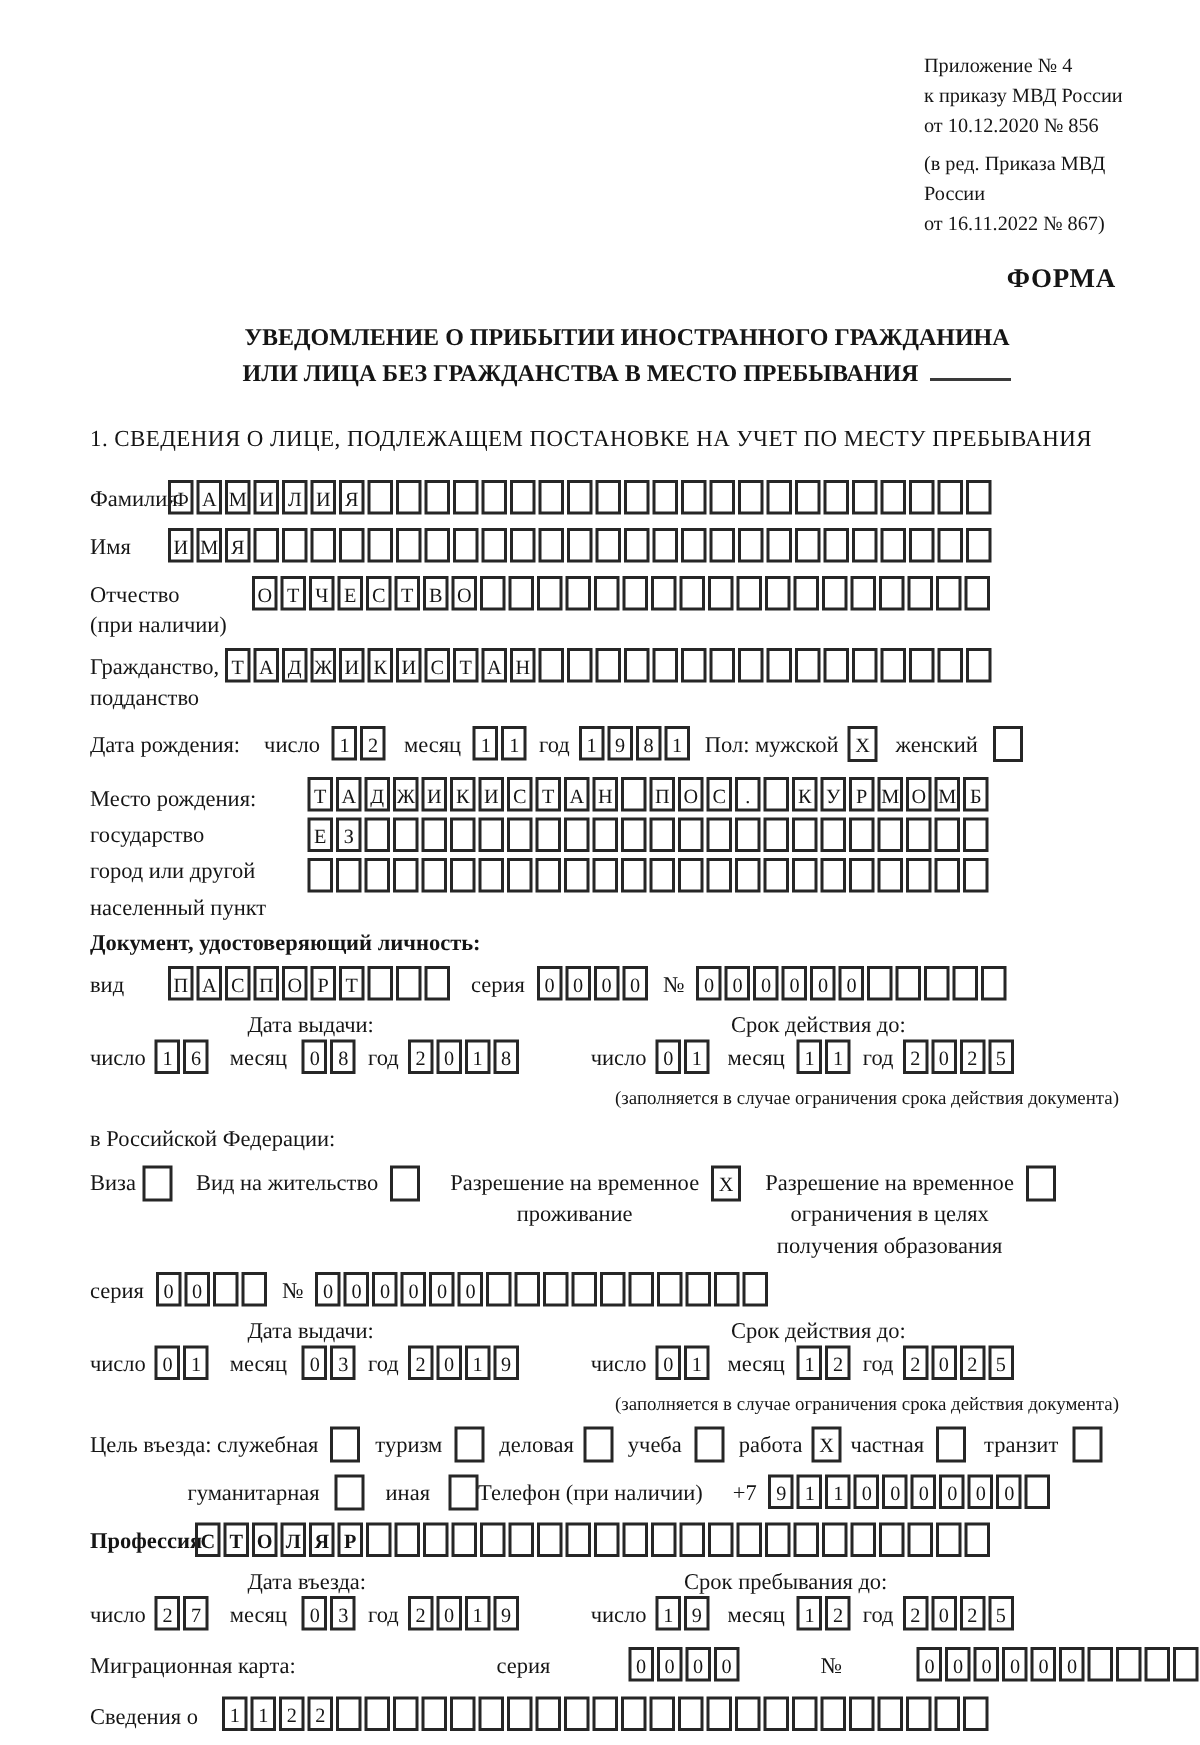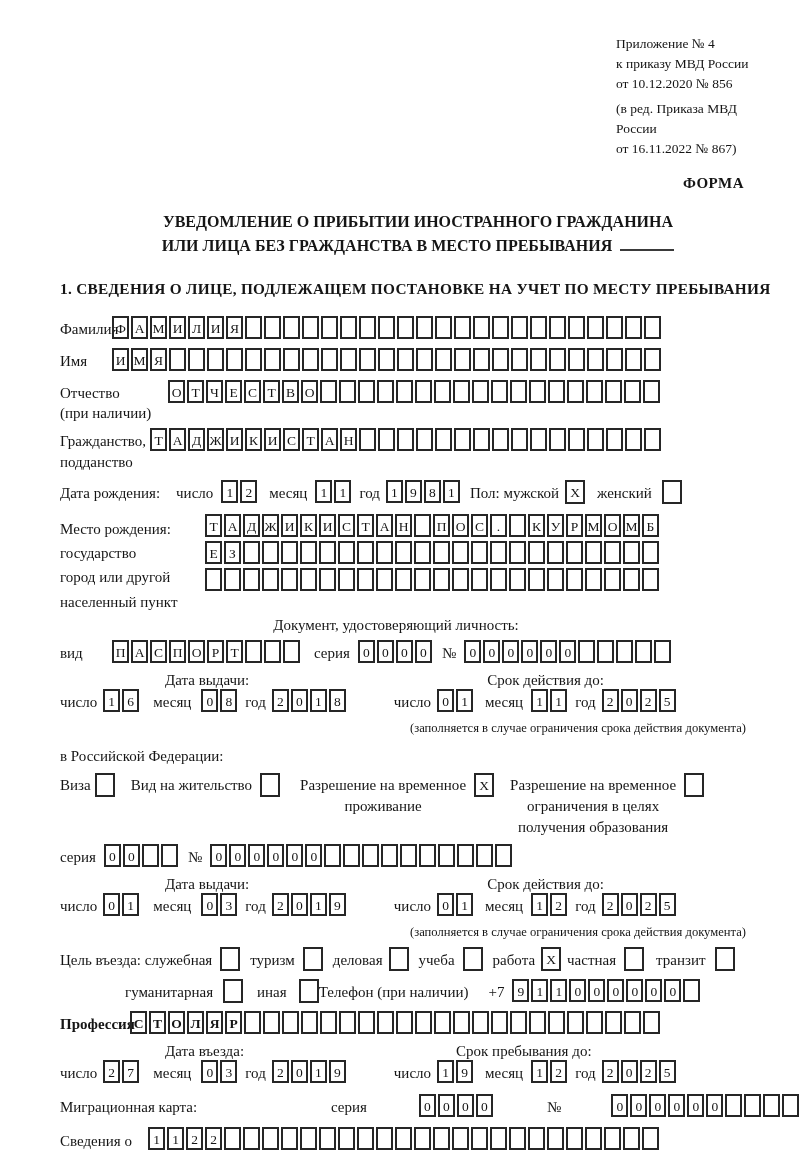--- a/index.html
+++ b/index.html
@@ -3,46 +3,46 @@
 <meta charset="utf-8">
 <style>
   * { margin:0; padding:0; box-sizing:border-box; }
   html,body { background:#fff; }
   body { width:800px; height:1163px; font-family:"Liberation Serif", serif; color:#151515; overflow:hidden; }
   .page { width:800px; height:1163px; padding:34px 24px 0 60px; }
 
   
   .appendix { margin-left:556px; font-size:13.5px; line-height:1.48; }
   .appendix .grp2 { margin-top:5px; }
-  .forma { text-align:right; padding-right:32px; margin-top:16px; font-weight:bold; font-size:15px; letter-spacing:.5px; }
+  .forma { text-align:right; padding-right:32px; margin-top:16px; font-weight:bold; font-size:18px; letter-spacing:.5px; }
 
   
   .title { margin-top:18px; text-align:center; font-weight:bold; font-size:16px; line-height:1.5; }
   .blank-line { display:inline-block; width:54px; border-bottom:2px solid #3a3a3a; margin-left:8px; }
 
-  .sec-head { margin-top:22px; font-weight:bold; font-size:15.3px; letter-spacing:.3px; white-space:nowrap; }
+  .sec-head { margin-top:22px; font-weight:normal; font-size:15.3px; letter-spacing:.3px; white-space:nowrap; }
 
   
   .rows { margin-top:18px; }
   .row { display:flex; align-items:flex-start; margin-bottom:5px; font-size:15px; }
   .lbl { flex:none; line-height:27px; }
   .lbl2 { line-height:1.35; padding-top:3px; }
   .cells { display:flex; gap:2px; flex:none; }
   .cell { flex:none; width:17px; height:23px; border:2px solid #262626; font-size:13.5px; line-height:22px; text-align:center; font-family:"Liberation Serif",serif; }
   .box .cell { width:20px; height:24px; }
 
   .w52 { width:52px; } .w70 { width:70px; } .w90 { width:90px; } .w108 { width:108px; }
   .w145 { width:145px; } .w88 { width:88px; } .w155 { width:155px; }
 
   .dw { line-height:27px; flex:none; }
   .ml6{margin-left:6px} .ml8{margin-left:8px} .ml10{margin-left:10px} .ml12{margin-left:12px}
   .ml14{margin-left:14px} .ml16{margin-left:16px} .ml20{margin-left:20px} .ml28{}
   .ml48{margin-left:48px} .ml65{margin-left:65px}
 
-  .center-bold { text-align:center; font-weight:normal; font-size:15px; margin:6px 44px 6px 0; }
+  .center-bold { font-weight:bold; font-size:15px; margin:6px 44px 6px 0; }
   .date-heads { display:flex; font-size:15px; margin-top:4px; }
   .date-heads .h1 { margin-left:105px; }
   .date-heads .h2 { margin-left:238px; }
   .note { text-align:right; padding-right:30px; font-size:12.6px; margin:1px 0 7px; }
   .plain { font-size:15px; line-height:1.75; }
 
   .opts { display:flex; align-items:flex-start; margin:4px 0 6px; font-size:15px; }
   .opt { display:flex; align-items:flex-start; }
   .opt .txt { line-height:1.4; padding-top:2px; }
   .opt .txt.c { text-align:center; }

